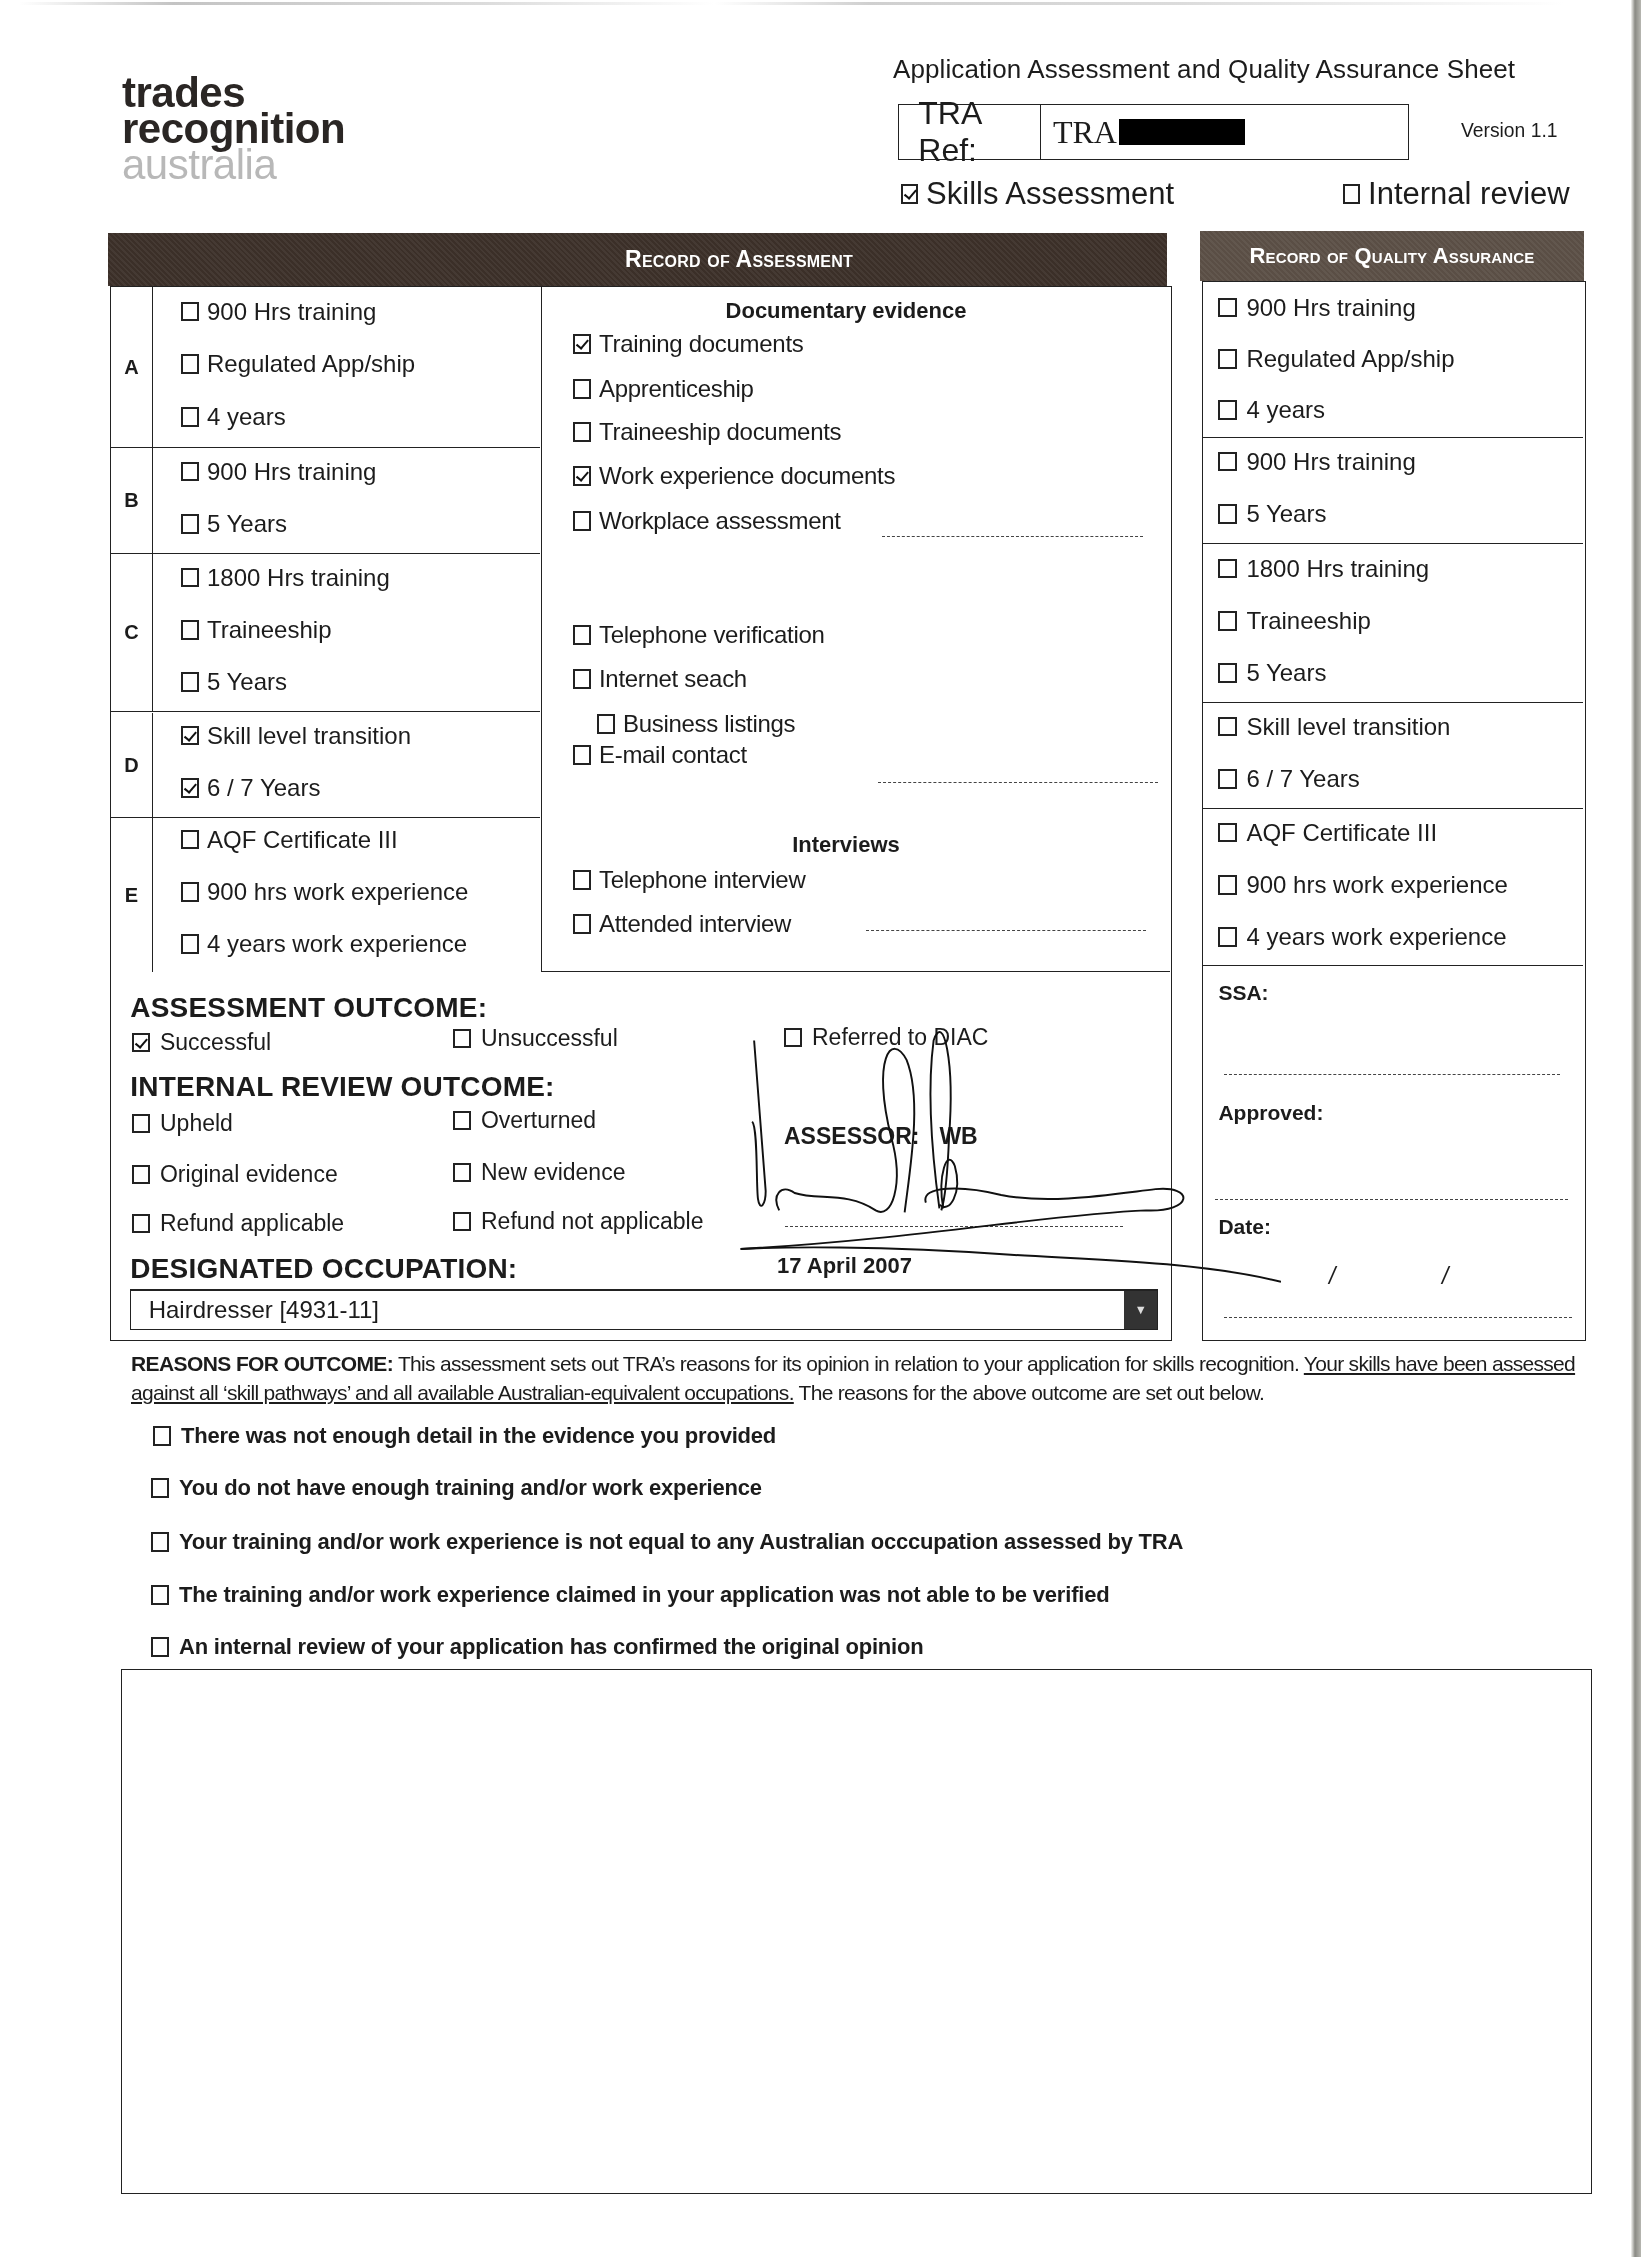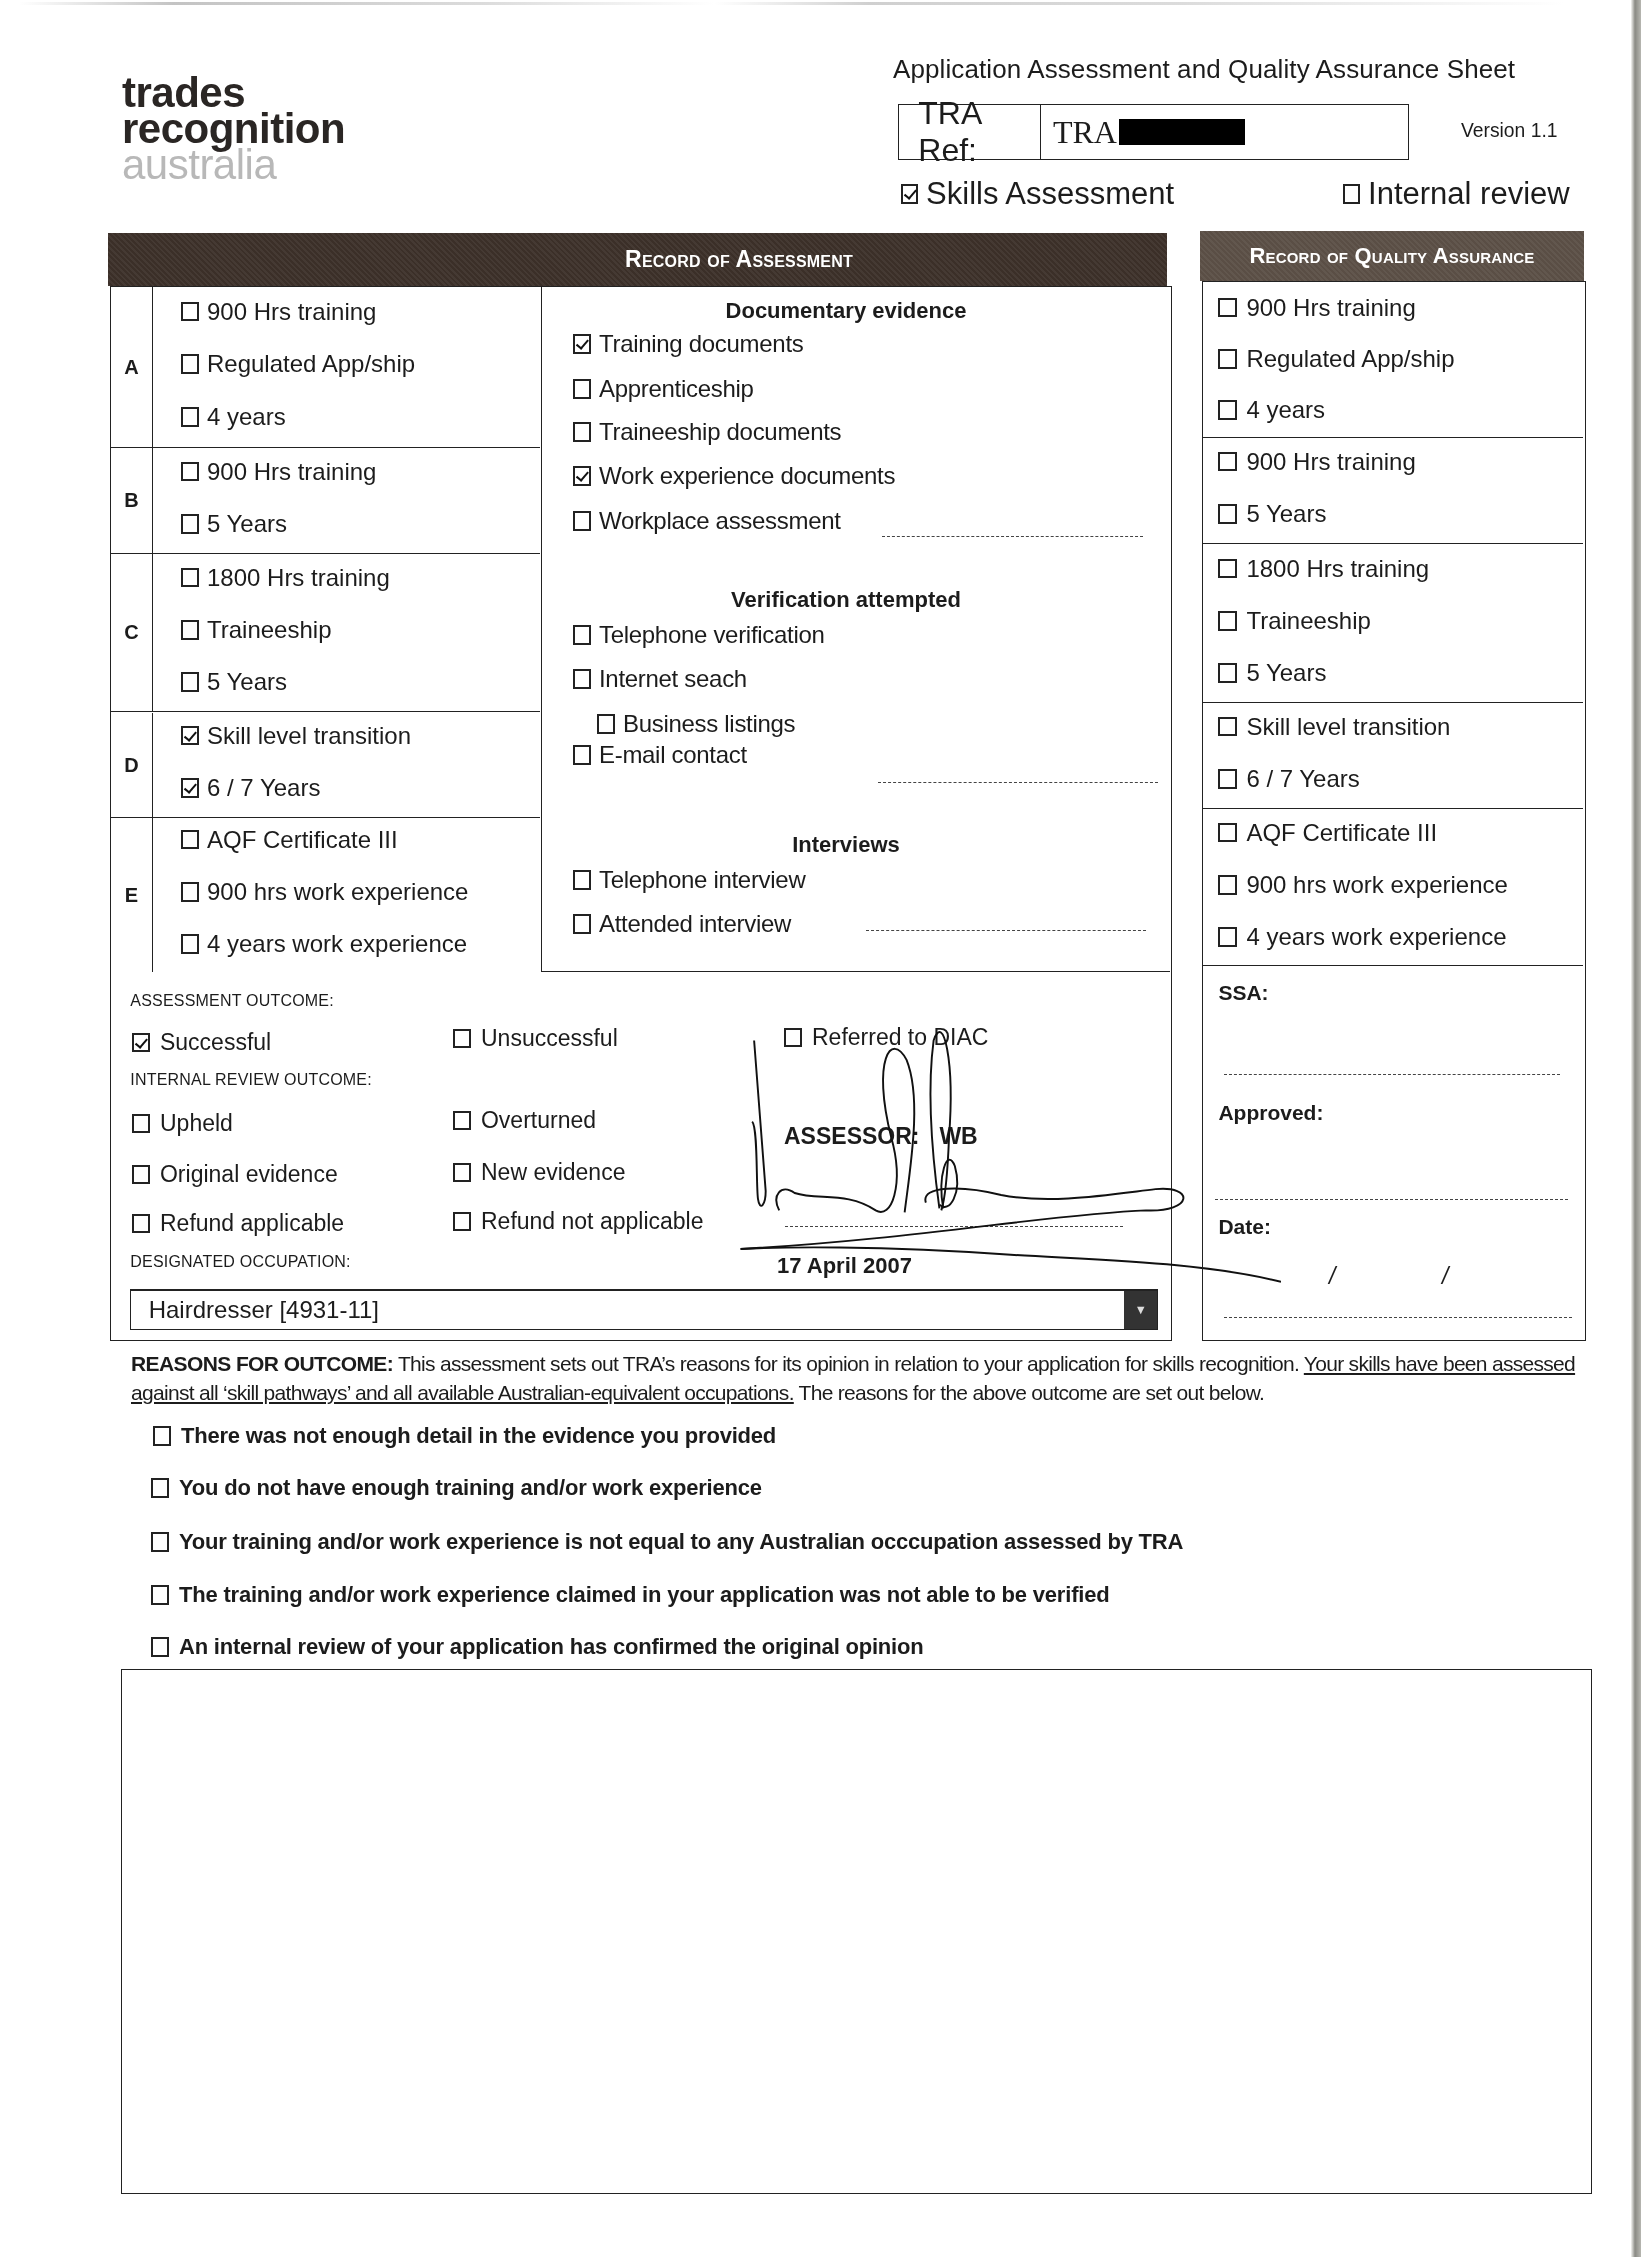--- a/index.html
+++ b/index.html
@@ -44,21 +44,21 @@
   .opt { position: absolute; display: flex; align-items: center; font-size: 24px; white-space: nowrap; }
   .opt .cb { margin-right: 7.7px; }
 
   .mid-col { position: absolute; left: 431px; top: 0; width: 628px; height: 685px; border-bottom: 1.9px solid #222; box-sizing: border-box; }
   .subhead { position: absolute; font-weight: bold; font-size: 22px; left: 0; width: 608px; text-align: center; }
   .mid-opt { position: absolute; left: 31px; display: flex; align-items: center; font-size: 24px; white-space: nowrap; letter-spacing: -0.3px; }
   .mid-opt .cb { margin-right: 7.7px; }
   .dash { position: absolute; border-top: 1.9px dashed #444; height: 0; }
 
   
-  .outcome-head { position: absolute; font-weight: normal; font-size: 16px; left: 19.3px; letter-spacing: 0.2px; }
+  .outcome-head { position: absolute; font-weight: bold; font-size: 28px; left: 19.3px; letter-spacing: 0.2px; }
   .out-opt { position: absolute; display: flex; align-items: center; font-size: 23px; white-space: nowrap; }
   .out-opt .cb { margin-right: 9.7px; }
   .assessor { position: absolute; left: 673px; top: 836px; font-weight: bold; font-size: 23px; }
   .assess-date { position: absolute; left: 666px; top: 966px; font-weight: bold; font-size: 22px; }
   .signature { position: absolute; left: 591px; top: 734px; width: 579px; height: 290px; pointer-events: none; }
   .occ-select { position: absolute; left: 19.3px; top: 1002px; width: 1028px; height: 41px; border: 1.9px solid #222; border-top-width: 2.9px; box-sizing: border-box; display: flex; align-items: center; font-size: 24px; padding-left: 17.4px; background: #fff; }
   .occ-arrow { position: absolute; right: 0; top: 0; bottom: 0; width: 33px; background: #333; display: flex; align-items: center; justify-content: center; color: #ddd; font-size: 12.6px; }
 
   
   .qa-box { position: absolute; left: 1202px; top: 281px; width: 384px; height: 1060px; border: 1.9px solid #222; box-sizing: border-box; }
@@ -202,21 +202,20 @@
     <div class="mid-opt" style="top:175px;">
         <span class="cb checked"></span>
         <span>Work experience documents</span>
       </div>
     <div class="mid-opt" style="top:220px;">
         <span class="cb"></span>
         <span>Workplace assessment</span>
       </div>
     <div class="dash" style="left:340px;top:249px;width:261px;"></div>
 
-    <div class="subhead" style="top:300px;">Verification attempted</div>
     <div class="mid-opt" style="top:334px;">
         <span class="cb"></span>
         <span>Telephone verification</span>
       </div>
     <div class="mid-opt" style="top:378px;">
         <span class="cb"></span>
         <span>Internet seach</span>
       </div>
     <div class="mid-opt" style="top:423px;padding-left:24px;">
         <span class="cb"></span>

